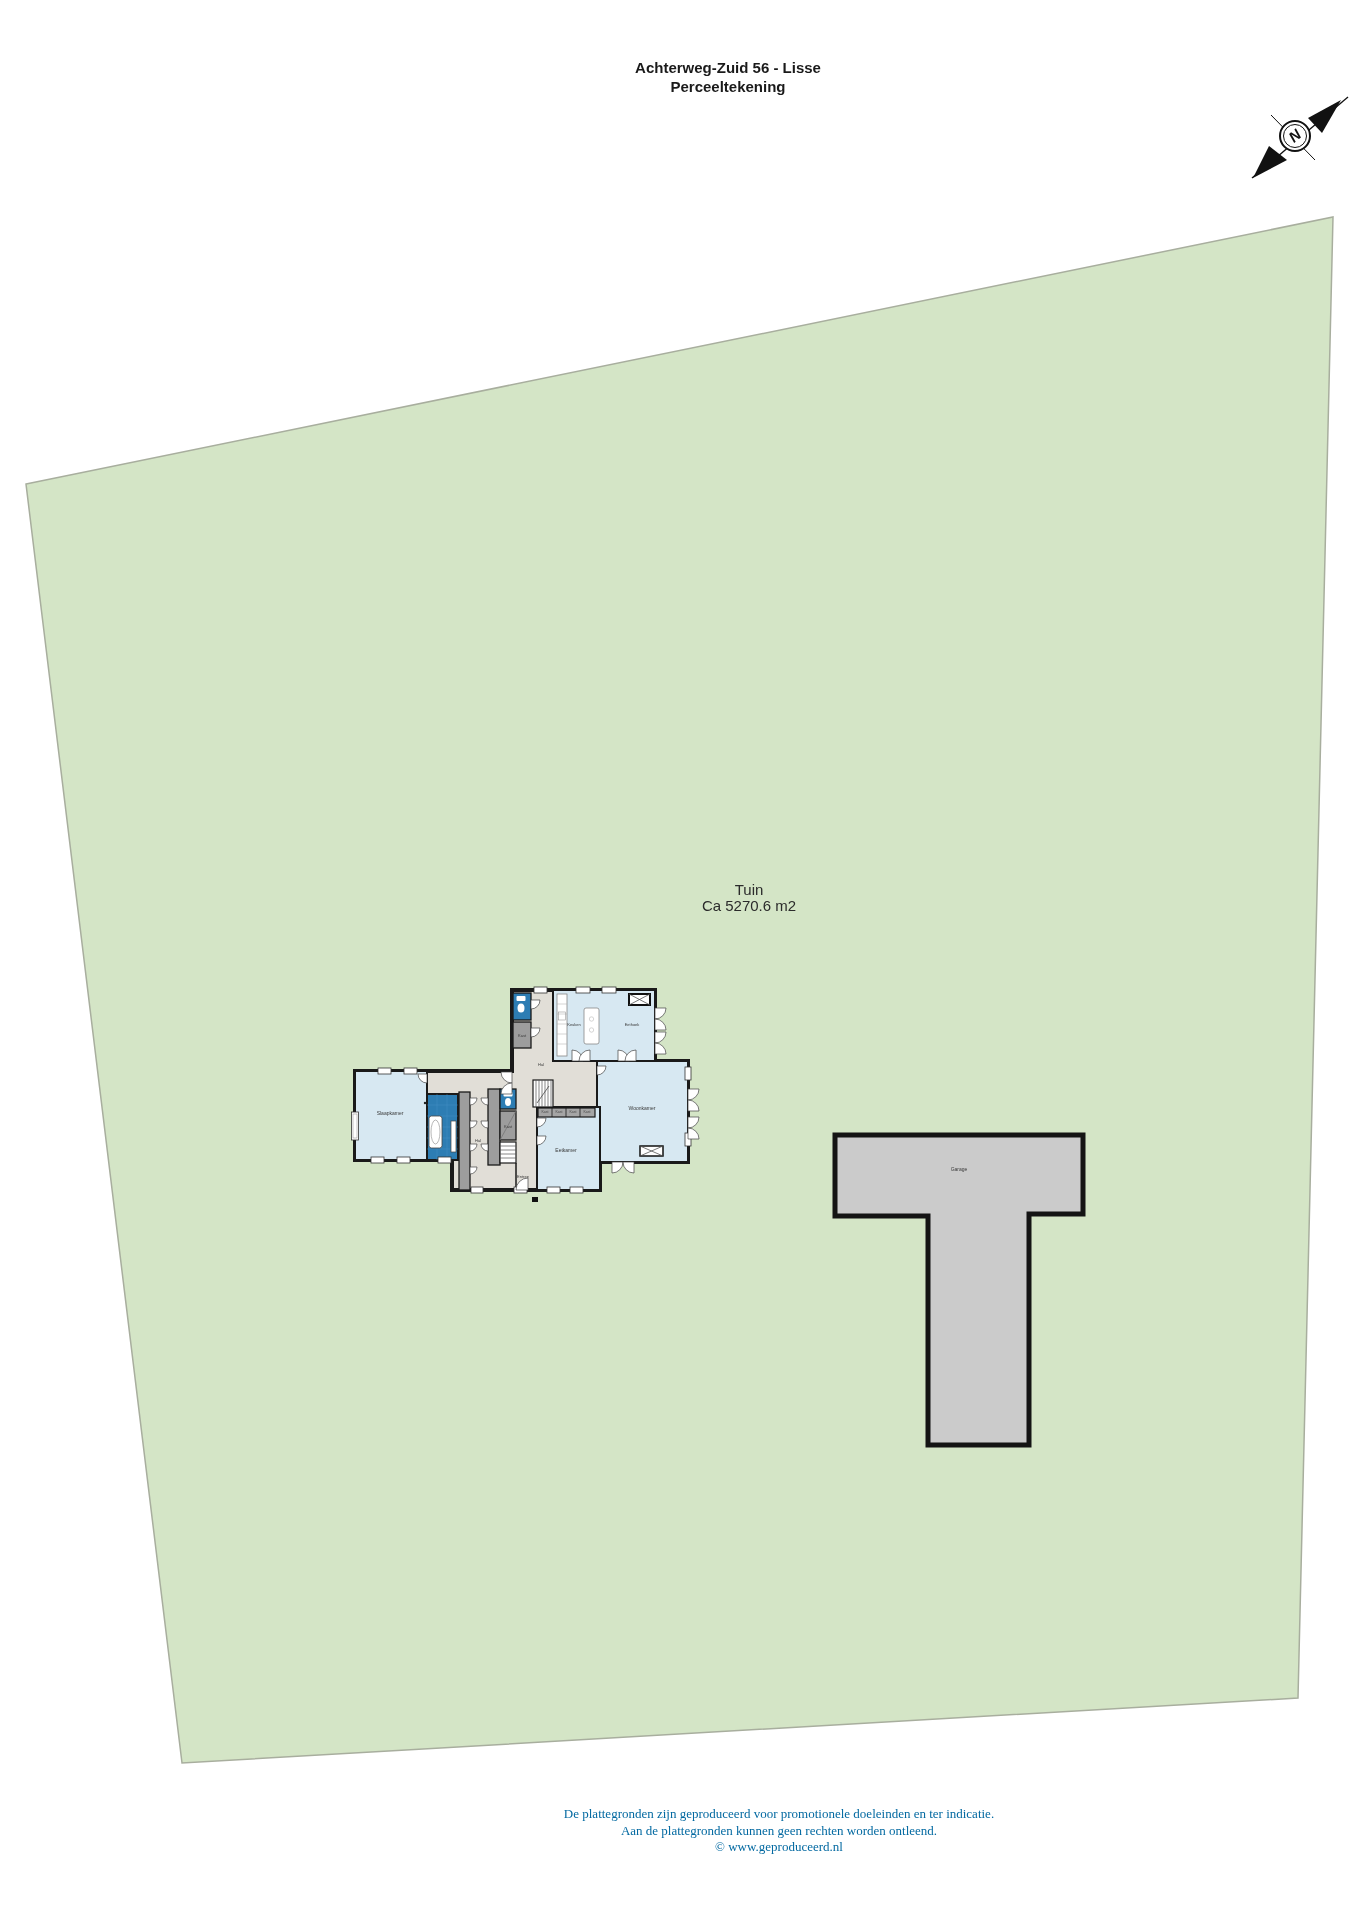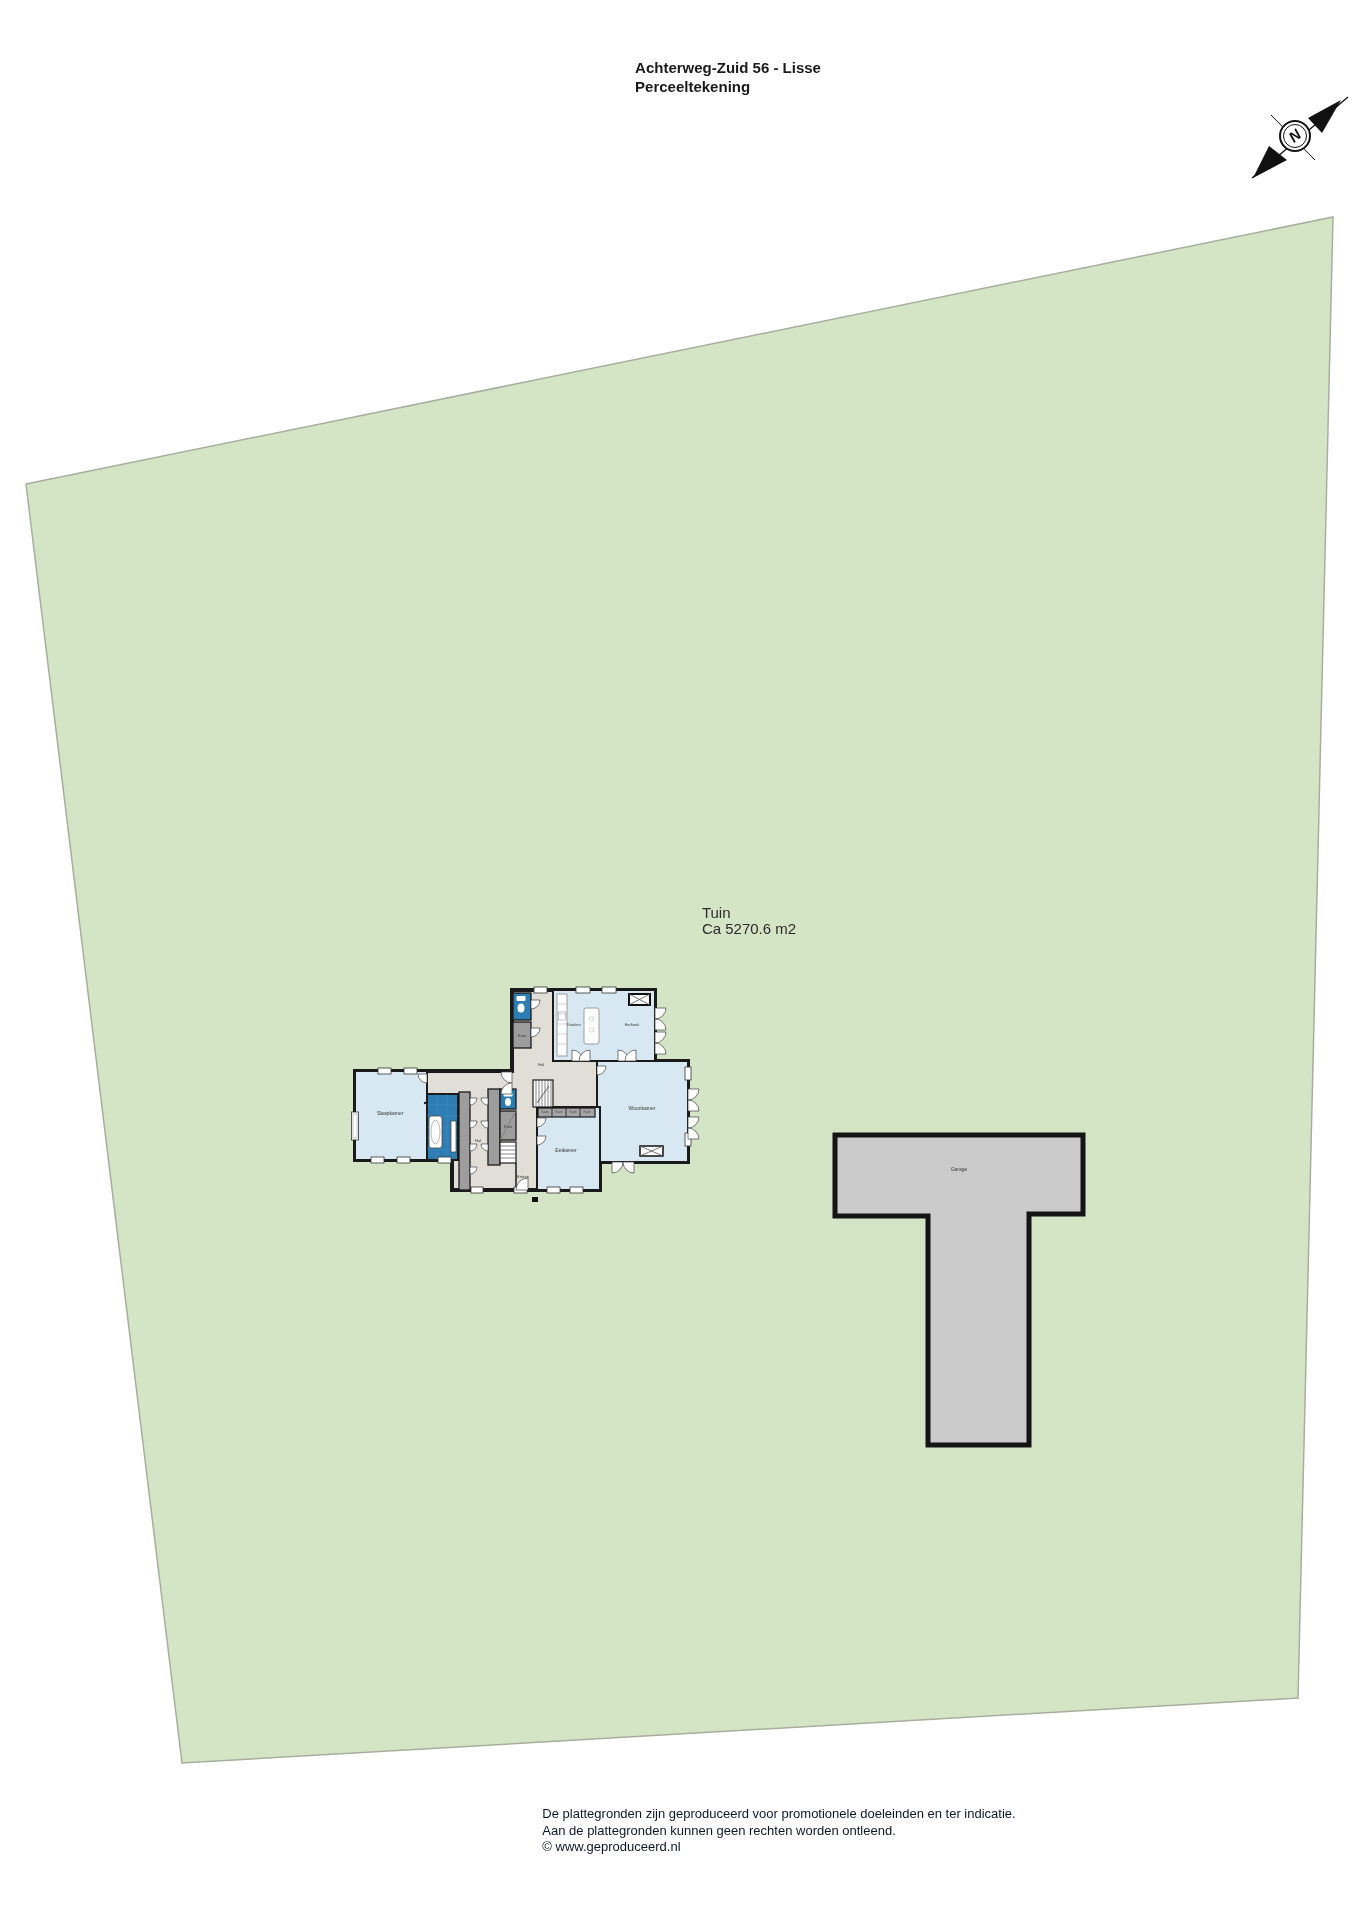--- a/index.html
+++ b/index.html
@@ -2,24 +2,24 @@
 <html><head>
 <meta charset="utf-8">
 <style>
   html,body{margin:0;padding:0;}
   body{
     width:1358px;height:1920px;position:relative;background:#ffffff;
     font-family:"Liberation Sans", sans-serif;color:#1a1a1a;overflow:hidden;
   }
   .canvas{position:absolute;inset:0;}
   .abs{position:absolute;}
-  .ctr{transform:translateX(-50%);}
+  .ctr{transform:translateX(-50%);text-align:center;}
   .title{top:58px;left:728px;font-weight:bold;font-size:15px;line-height:19px;white-space:nowrap;}
-  .tuin-label{top:882px;left:749px;font-size:15px;line-height:16px;color:#2b2b2b;white-space:nowrap;margin-top:23px;}
-  .footer{top:1806px;left:779px;font-size:13px;line-height:16.5px;color:#0f172a;white-space:nowrap;}
+  .tuin-label{top:882px;left:749px;font-size:15px;line-height:16px;color:#2b2b2b;white-space:nowrap;}
+  .footer{top:1806px;left:779px;font-size:13px;line-height:16.5px;color:#0369a1;white-space:nowrap;font-family:Liberation Serif, serif;}
   .rl{position:absolute;transform:translate(-50%,-50%);white-space:nowrap;color:#3a3a3a;}
   .rl5{font-size:5px;}
   .rl4{font-size:4px;}
   .rl35{font-size:3.5px;color:#4a4a4a;}
   .garage-label{font-size:5px;color:#3a3a3a;}
   svg{position:absolute;top:0;left:0;}
 </style>
 </head>
 <body>
 

